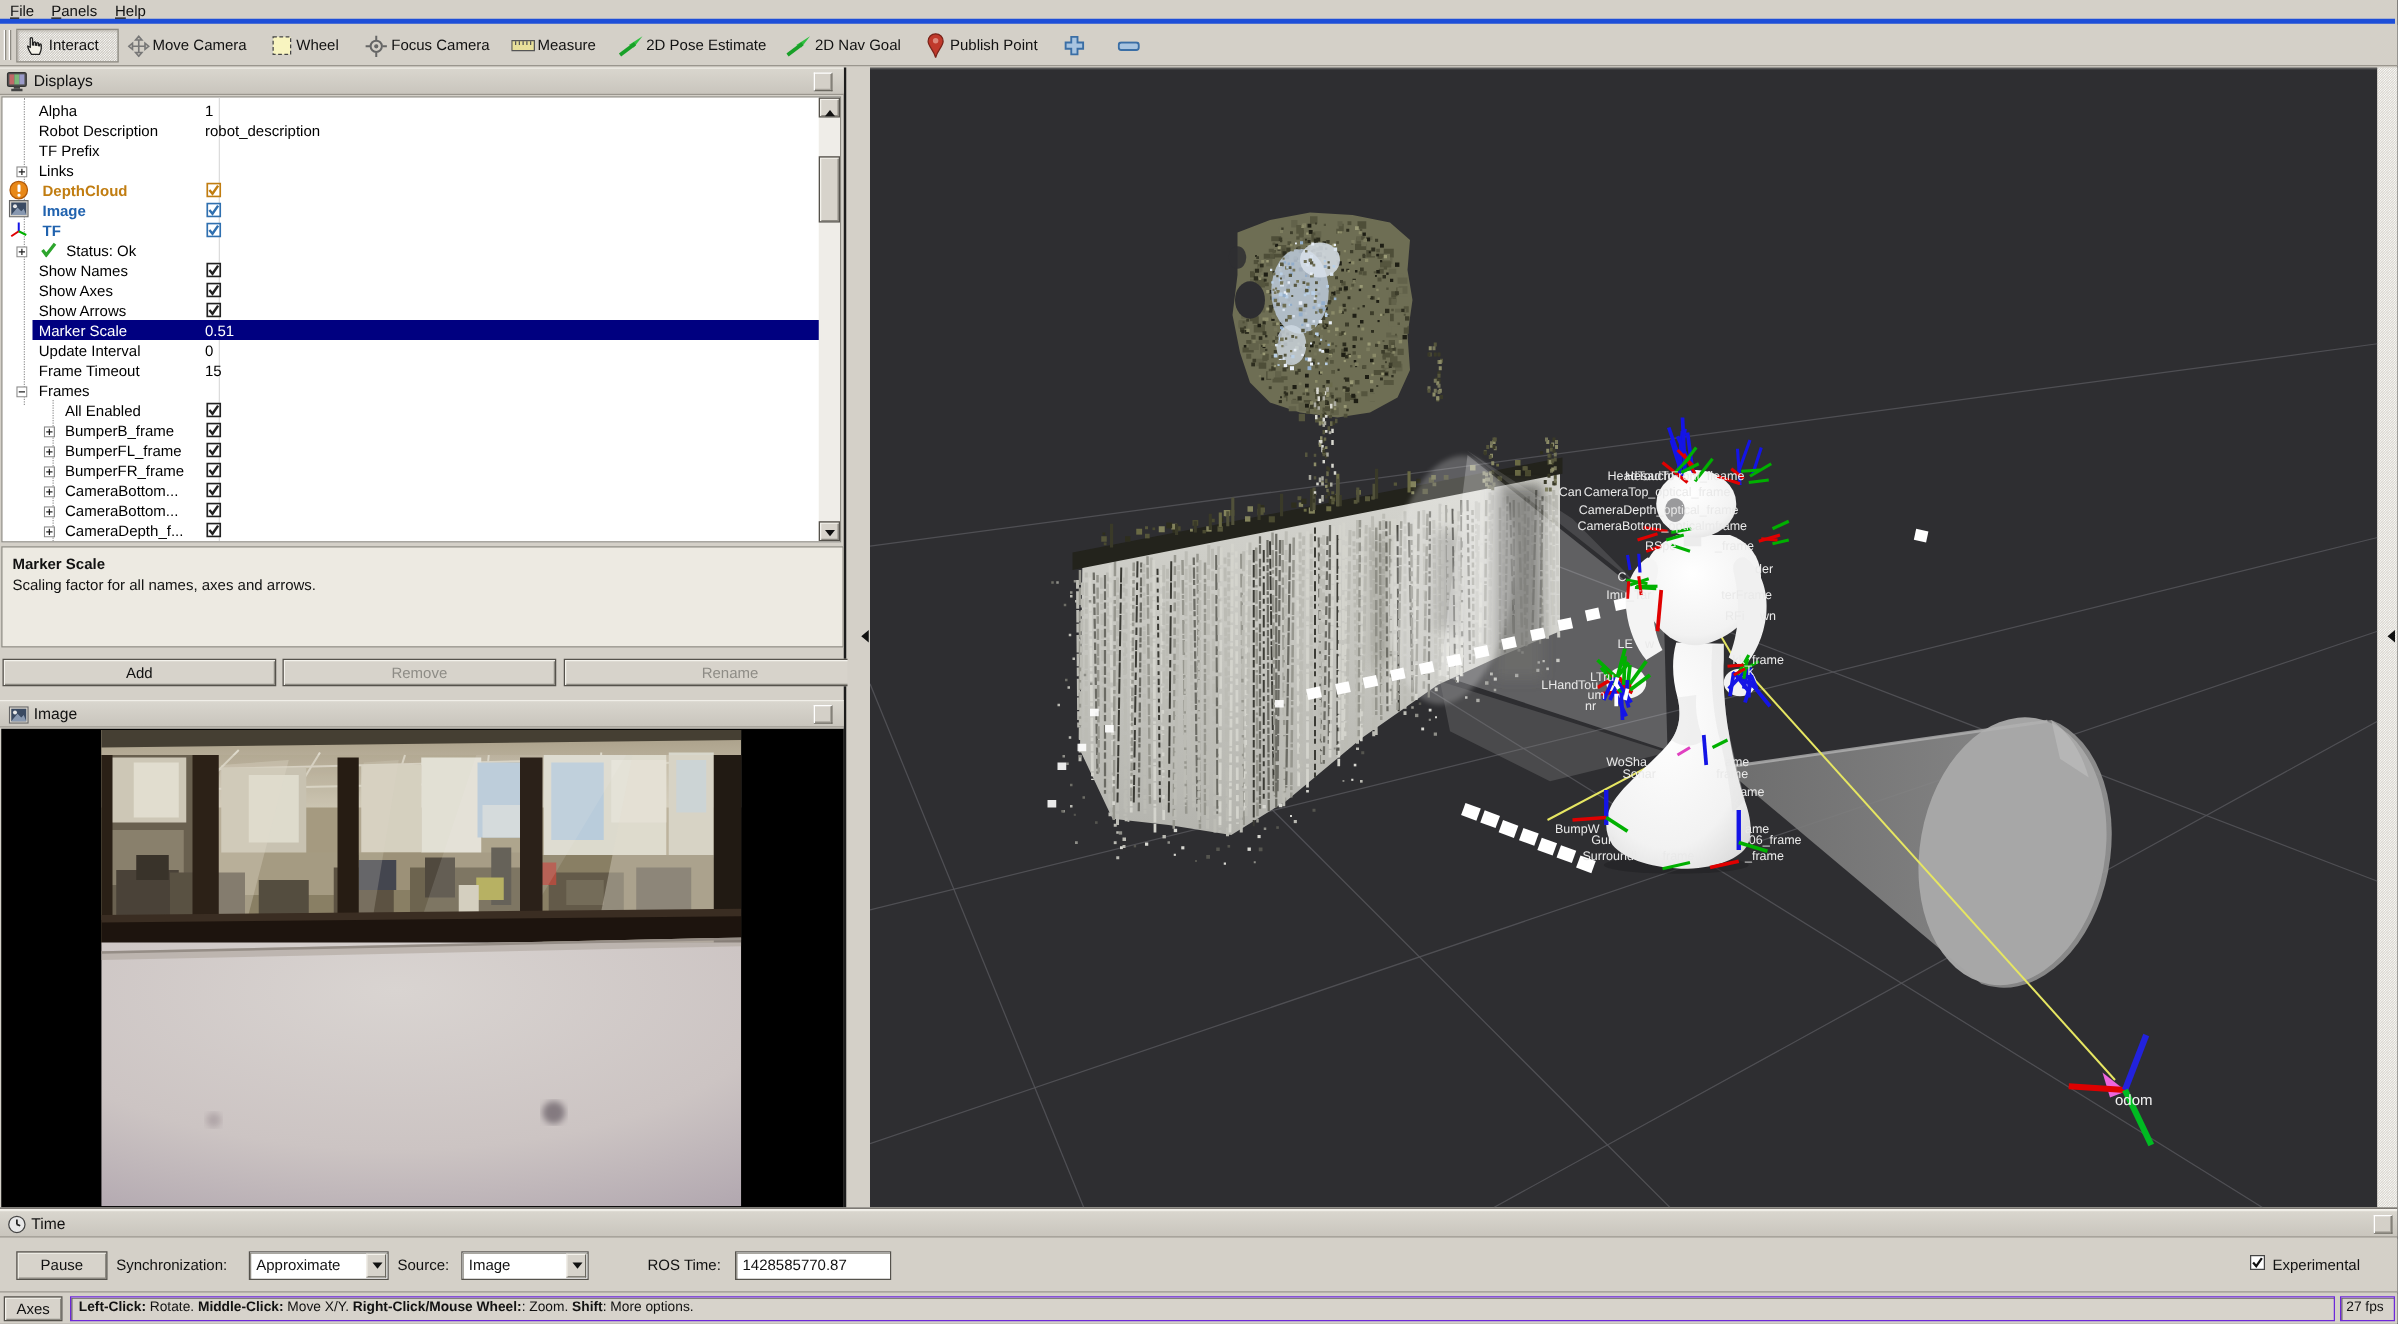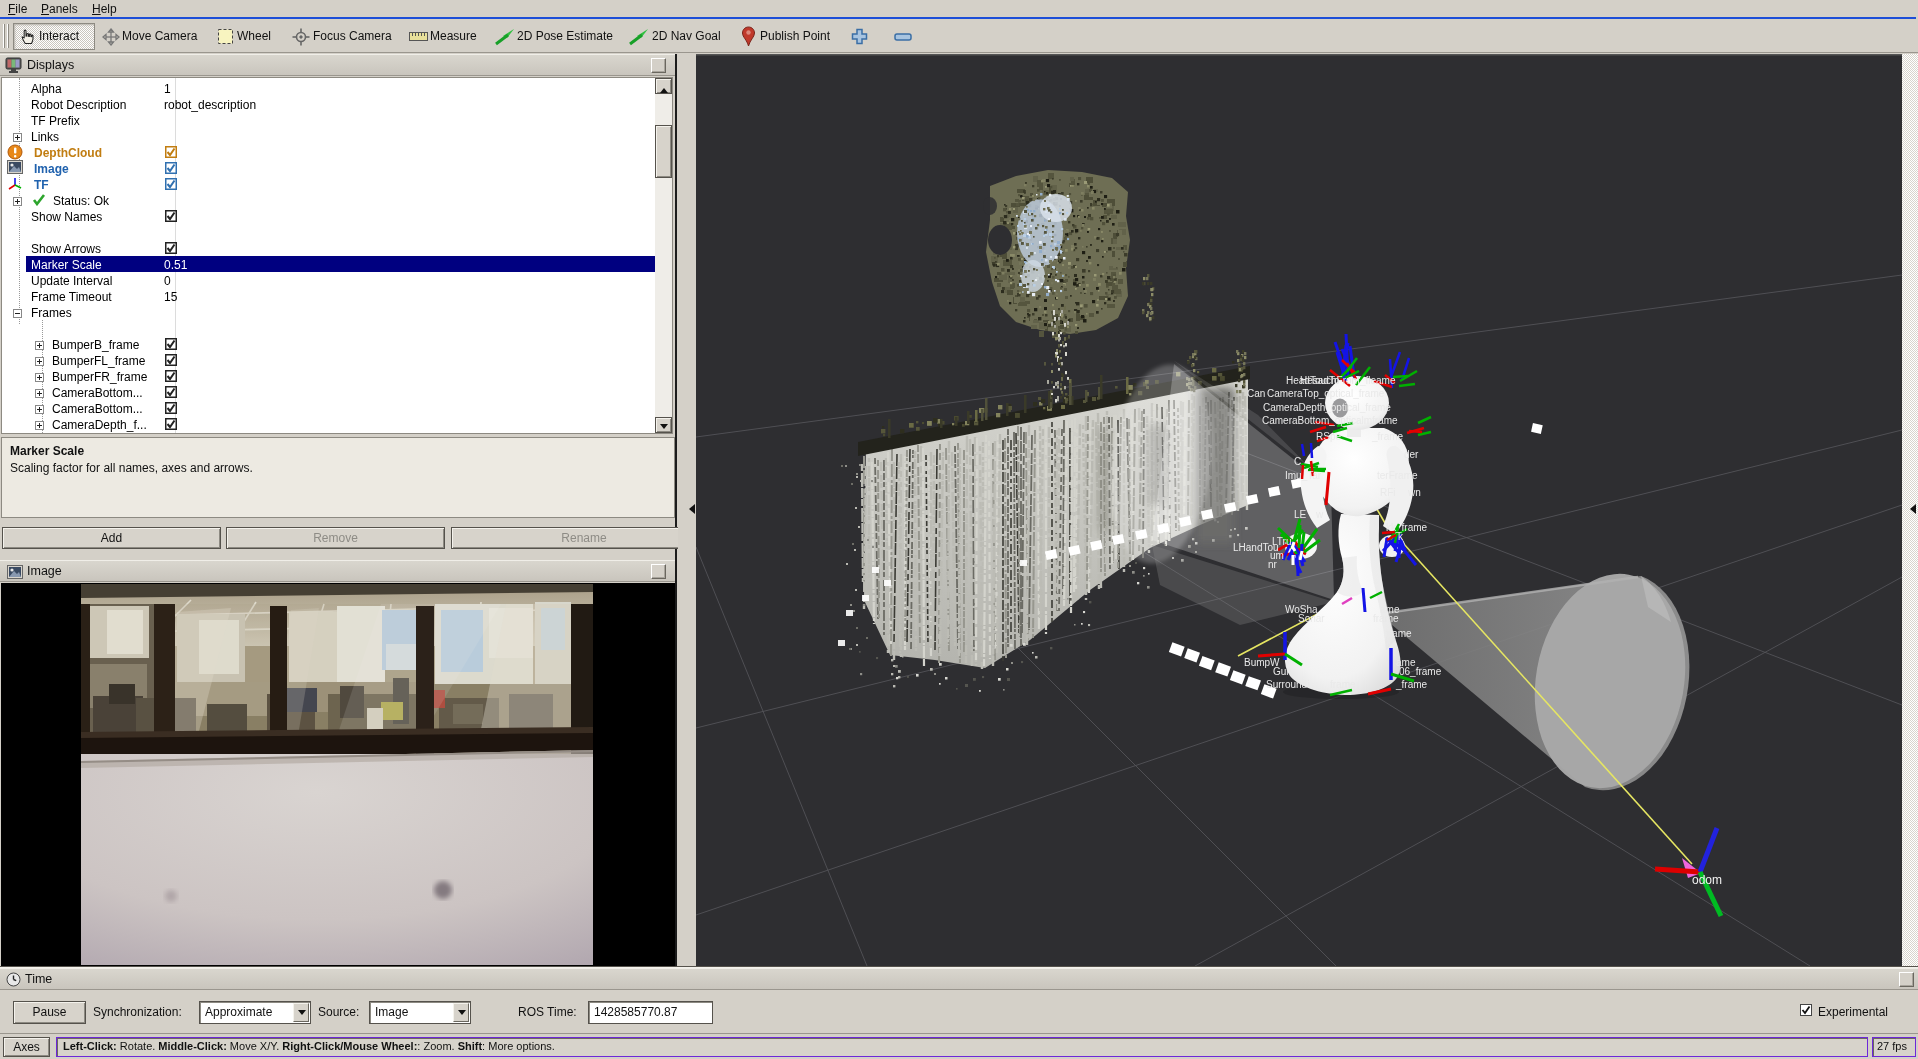--- a/index.html
+++ b/index.html
@@ -6,21 +6,21 @@
 .hdr{position:absolute;left:0;width:100%;height:22px;background:linear-gradient(#d9d6ce,#c9c5bd);border-top:1px solid #f0eee8;border-bottom:1px solid #9a968e}
 .hbtn{position:absolute;width:15px;height:15px;background:#d4d0c8;border:1px solid #fff;border-right-color:#6a675f;border-bottom-color:#6a675f;box-shadow:inset -1px -1px 0 #a8a49c}
 .btn{position:absolute;background:#d7d3cb;border:1px solid #55524c;box-shadow:inset 1px 1px 0 #f4f2ec,inset -1px -1px 0 #8d8a82;text-align:center;font-size:12px}
 .sunk{position:absolute;background:#d7d3cb;border:1px solid #6d28d9;box-shadow:inset 1px 1px 0 #6a675f;font-size:11px}
 .combo{position:absolute;background:#fff;border:1px solid #55524c;box-shadow:inset 1px 1px 0 #8d8a82;font-size:12px}
 .cbtn{position:absolute;right:1px;top:1px;width:16px;bottom:1px;background:#d7d3cb;border:1px solid #f4f2ec;border-right-color:#6a675f;border-bottom-color:#6a675f}
 .arr{position:absolute;left:4px;top:6px;width:0;height:0;border:4px solid transparent;border-top:5px solid #111}
 </style></head>
 <body>
 
-<div class="abs" style="left:0;top:0;width:1916px;height:19px;background:#d4d0c8;border-bottom:2px solid #1d4ed8">
+<div class="abs" style="left:0;top:0;width:1916px;height:19px;background:#d4d0c8;border-bottom:4px solid #1d4ed8">
 <span class="abs" style="left:8px;top:2px"><u>F</u>ile</span>
 <span class="abs" style="left:41px;top:2px"><u>P</u>anels</span>
 <span class="abs" style="left:92px;top:2px"><u>H</u>elp</span>
 </div>
 
 <div class="abs" style="left:0;top:20px;width:1918px;height:33px;background:#d4d0c8;border-bottom:1px solid #9a968e">
 <div class="abs" style="left:3px;top:4px;width:2px;height:24px;border-left:1px solid #fff;border-right:1px solid #8d8a82"></div>
 <div class="abs" style="left:7px;top:4px;width:2px;height:24px;border-left:1px solid #fff;border-right:1px solid #8d8a82"></div>
 <div class="abs" style="left:13px;top:3px;width:82px;height:27px;background-image:linear-gradient(45deg,#fff 25%,transparent 25%,transparent 75%,#fff 75%),linear-gradient(45deg,#fff 25%,transparent 25%,transparent 75%,#fff 75%);background-size:2px 2px;background-position:0 0,1px 1px;background-color:#cac6be;border:1px solid #8d8a82;box-shadow:inset 1px 1px 2px #b8b4ac"></div>
 <svg class="abs" style="left:19px;top:8px" width="17" height="17" viewBox="0 0 17 17">
@@ -174,20 +174,27 @@
             </svg></span>
           <span style="position:absolute;left:51px;top:1.5px;font-weight:normal;color:#000">Status: Ok</span>
         </div>
 <div style="position:absolute;left:0;top:128px;width:655px;height:16px;">
           <span style="position:absolute;left:29px;top:1.5px;font-weight:normal;color:#000">Show Names</span>
           <span style="position:absolute;left:163px;top:2px"><svg width="12" height="12" viewBox="0 0 12 12">
               <rect x="0.75" y="0.75" width="10.5" height="10.5" fill="#fff" stroke="#222" stroke-width="1.5"></rect>
               <path d="M2.5,6 L5,9 L9.5,2.5" stroke="#222" stroke-width="2" fill="none"></path>
             </svg></span>
         </div>
+<div style="position:absolute;left:0;top:144px;width:655px;height:16px;">
+          <span style="position:absolute;left:29px;top:1.5px;font-weight:normal;color:#000">Show Axes</span>
+          <span style="position:absolute;left:163px;top:2px"><svg width="12" height="12" viewBox="0 0 12 12">
+              <rect x="0.75" y="0.75" width="10.5" height="10.5" fill="#fff" stroke="#222" stroke-width="1.5"></rect>
+              <path d="M2.5,6 L5,9 L9.5,2.5" stroke="#222" stroke-width="2" fill="none"></path>
+            </svg></span>
+        </div>
 <div style="position:absolute;left:0;top:160px;width:655px;height:16px;">
           <span style="position:absolute;left:29px;top:1.5px;font-weight:normal;color:#000">Show Arrows</span>
           <span style="position:absolute;left:163px;top:2px"><svg width="12" height="12" viewBox="0 0 12 12">
               <rect x="0.75" y="0.75" width="10.5" height="10.5" fill="#fff" stroke="#222" stroke-width="1.5"></rect>
               <path d="M2.5,6 L5,9 L9.5,2.5" stroke="#222" stroke-width="2" fill="none"></path>
             </svg></span>
         </div>
 <div style="position:absolute;left:24px;top:176px;width:631px;height:16px;background:#000080;">
           <span style="position:absolute;left:5px;top:1.5px;font-weight:normal;color:#fff">Marker Scale</span>
           <span style="position:absolute;left:138px;top:1.5px;color:#fff">0.51</span>
@@ -199,20 +206,27 @@
 <div style="position:absolute;left:0;top:208px;width:655px;height:16px;">
           <span style="position:absolute;left:29px;top:1.5px;font-weight:normal;color:#000">Frame Timeout</span>
           <span style="position:absolute;left:162px;top:1.5px;color:#000">15</span>
         </div>
 <div style="position:absolute;left:0;top:224px;width:655px;height:16px;">
           <span style="position:absolute;left:11px;top:3px"><svg width="9" height="9" viewBox="0 0 9 9">
               <rect x="0.5" y="0.5" width="8" height="8" fill="#fff" stroke="#888"></rect>
               <line x1="2" y1="4.5" x2="7" y2="4.5" stroke="#222"></line>
             </svg></span>
           <span style="position:absolute;left:29px;top:1.5px;font-weight:normal;color:#000">Frames</span>
+        </div>
+<div style="position:absolute;left:0;top:240px;width:655px;height:16px;">
+          <span style="position:absolute;left:50px;top:1.5px;font-weight:normal;color:#000">All Enabled</span>
+          <span style="position:absolute;left:163px;top:2px"><svg width="12" height="12" viewBox="0 0 12 12">
+              <rect x="0.75" y="0.75" width="10.5" height="10.5" fill="#fff" stroke="#222" stroke-width="1.5"></rect>
+              <path d="M2.5,6 L5,9 L9.5,2.5" stroke="#222" stroke-width="2" fill="none"></path>
+            </svg></span>
         </div>
 <div style="position:absolute;left:0;top:256px;width:655px;height:16px;">
           <span style="position:absolute;left:33px;top:3px"><svg width="9" height="9" viewBox="0 0 9 9">
               <rect x="0.5" y="0.5" width="8" height="8" fill="#fff" stroke="#888"></rect>
               <line x1="2" y1="4.5" x2="7" y2="4.5" stroke="#222"></line>
               <line x1="4.5" y1="2" x2="4.5" y2="7" stroke="#222"></line>
             </svg></span>
           <span style="position:absolute;left:50px;top:1.5px;font-weight:normal;color:#000">BumperB_frame</span>
           <span style="position:absolute;left:163px;top:2px"><svg width="12" height="12" viewBox="0 0 12 12">
               <rect x="0.75" y="0.75" width="10.5" height="10.5" fill="#fff" stroke="#222" stroke-width="1.5"></rect>

